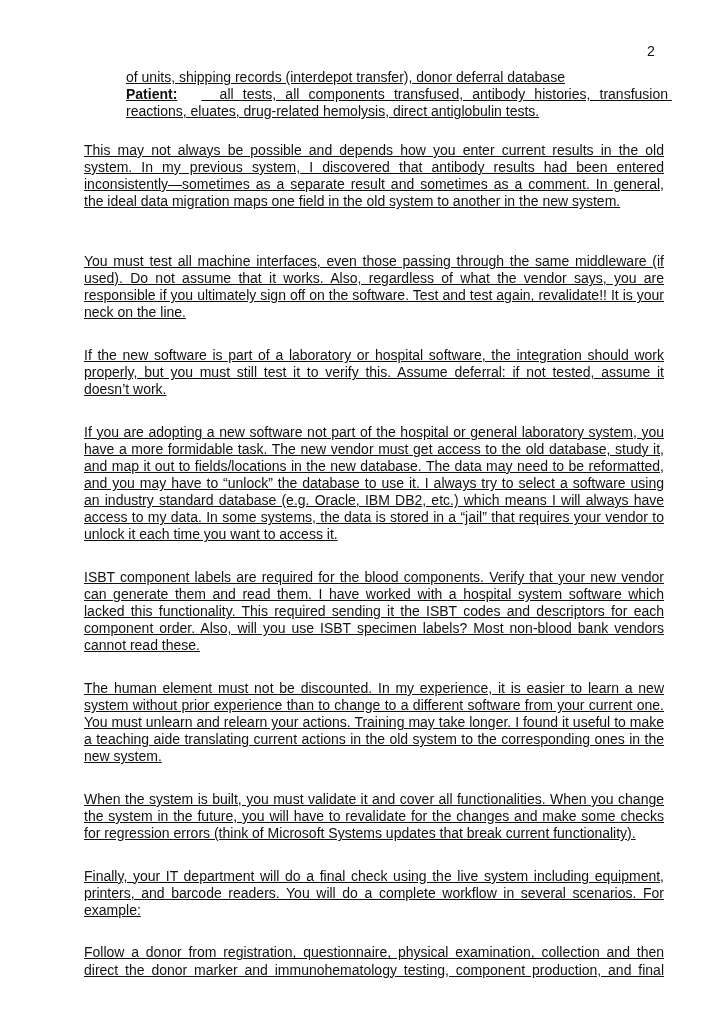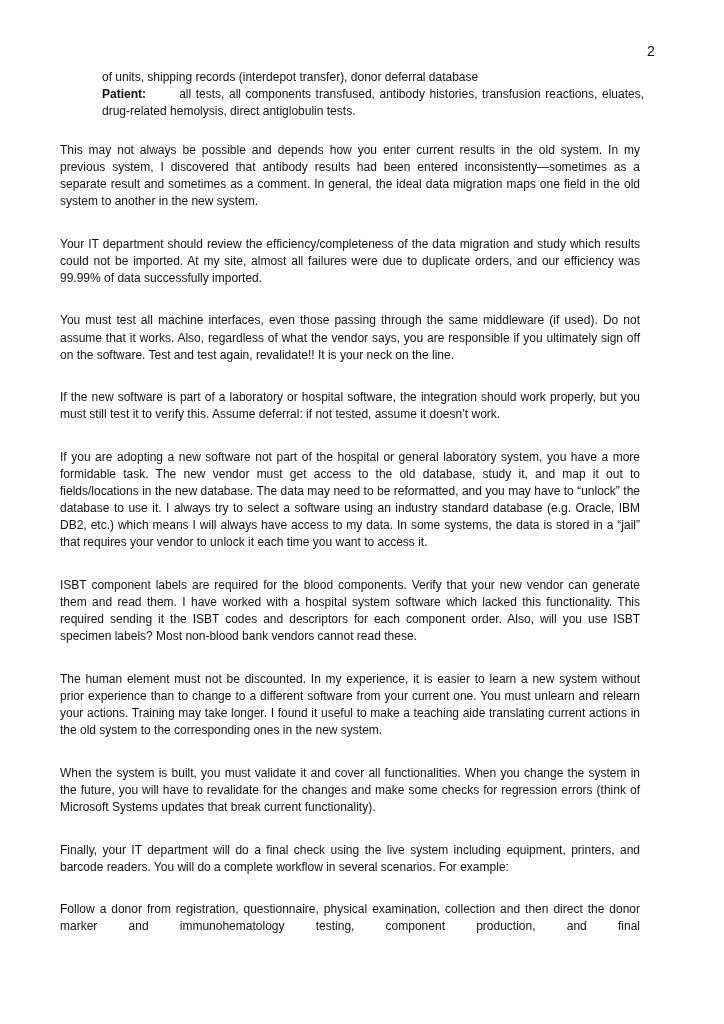--- a/index.html
+++ b/index.html
@@ -1,40 +1,39 @@
 <!DOCTYPE html>
 <html><head>
 <meta charset="utf-8">
 <style>
   html, body { margin: 0; padding: 0; background: #ffffff; }
   body { width: 724px; height: 1024px; position: relative; overflow: hidden;
          font-family: "Liberation Sans", sans-serif; color: #111111; }
   .page-number { position: absolute; right: 69px; top: 43px; font-size: 14.2px; }
-  .content { position: absolute; left: 56px; top: 69px; width: 588px; font-size: 12px; line-height: 17.1px; }
+  .content { position: absolute; left: 80px; top: 69px; width: 588px; font-size: 14px; line-height: 17.1px; text-decoration: underline; }
   .indent-block { margin-left: 46px; text-align: justify; }
   .indent-block p { margin: 0; }
   .para { margin: 4px; text-align: justify; text-align-last: left; }
   .gap { height: 17.5px; }
   b { font-weight: bold; margin-top: 40px; }
   .footer { position: absolute; left: 0; right: 0; top: 1022px; text-align: center; font-size: 11.8px; }
 </style>
 </head>
 <body>
 
 <div class="page-number">2</div>
 
 <div class="content">
   <div class="indent-block">
     <p>of units, shipping records (interdepot transfer), donor deferral database</p>
     <p><b>Patient:</b><span style="white-space: pre-wrap; margin-left: 24px;">  all tests, all components transfused, antibody histories, transfusion reactions, eluates, drug-related hemolysis, direct antiglobulin tests.</span></p>
   </div>
   <div class="gap"></div>
   <p class="para">This may not always be possible and depends how you enter current results in the old system.  In my previous system, I discovered that antibody results had been entered inconsistently—sometimes as a separate result and sometimes as a comment.  In general, the ideal data migration maps one field in the old system to another in the new system.</p>
   <div class="gap"></div>
-  <p class="para">Your IT department should review the efficiency/completeness of the data migration and study which results could not be imported.  At my site, almost all failures were due to duplicate orders, and our efficiency was 99.99% of data successfully imported.</p>
   <div class="gap"></div>
   <p class="para">You must test all machine interfaces, even those passing through the same middleware (if used).  Do not assume that it works.  Also, regardless of what the vendor says, you are responsible if you ultimately sign off on the software.  Test and test again, revalidate!!  It is your neck on the line.</p>
   <div class="gap"></div>
   <p class="para">If the new software is part of a laboratory or hospital software, the integration should work properly, but you must still test it to verify this.  Assume deferral:  if not tested, assume it doesn’t work.</p>
   <div class="gap"></div>
   <p class="para">If you are adopting a new software not part of the hospital or general laboratory system, you have a more formidable task.  The new vendor must get access to the old database, study it, and map it out to fields/locations in the new database.  The data may need to be reformatted, and you may have to “unlock” the database to use it.  I always try to select a software using an industry standard database (e.g. Oracle, IBM DB2, etc.) which means I will always have access to my data.  In some systems, the data is stored in a “jail” that requires your vendor to unlock it each time you want to access it.</p>
   <div class="gap"></div>
   <p class="para">ISBT component labels are required for the blood components.  Verify that your new vendor can generate them and read them.  I have worked with a hospital system software which lacked this functionality.  This required sending it the ISBT codes and descriptors for each component order.  Also, will you use ISBT specimen labels?  Most non-blood bank vendors cannot read these.</p>
   <div class="gap"></div>
   <p class="para">The human element must not be discounted.  In my experience, it is easier to learn a new system without prior experience than to change to a different software from your current one.  You must unlearn and relearn your actions.  Training may take longer.  I found it useful to make a teaching aide translating current actions in the old system to the corresponding ones in the new system.</p>

